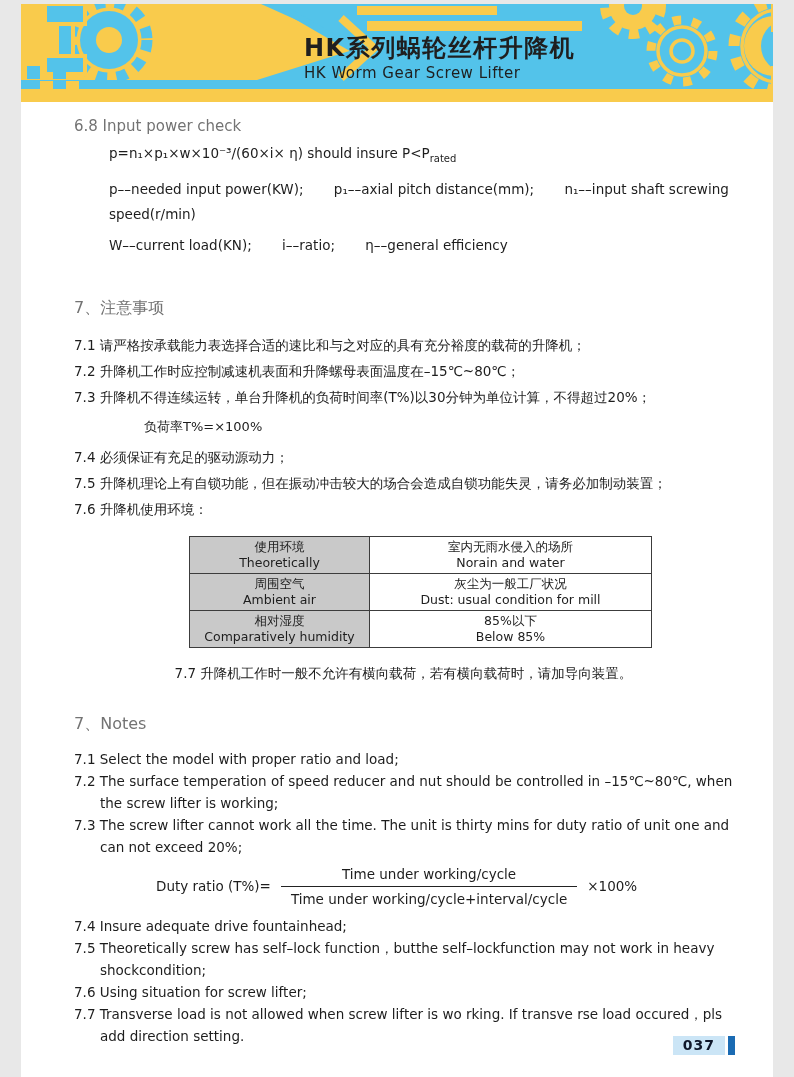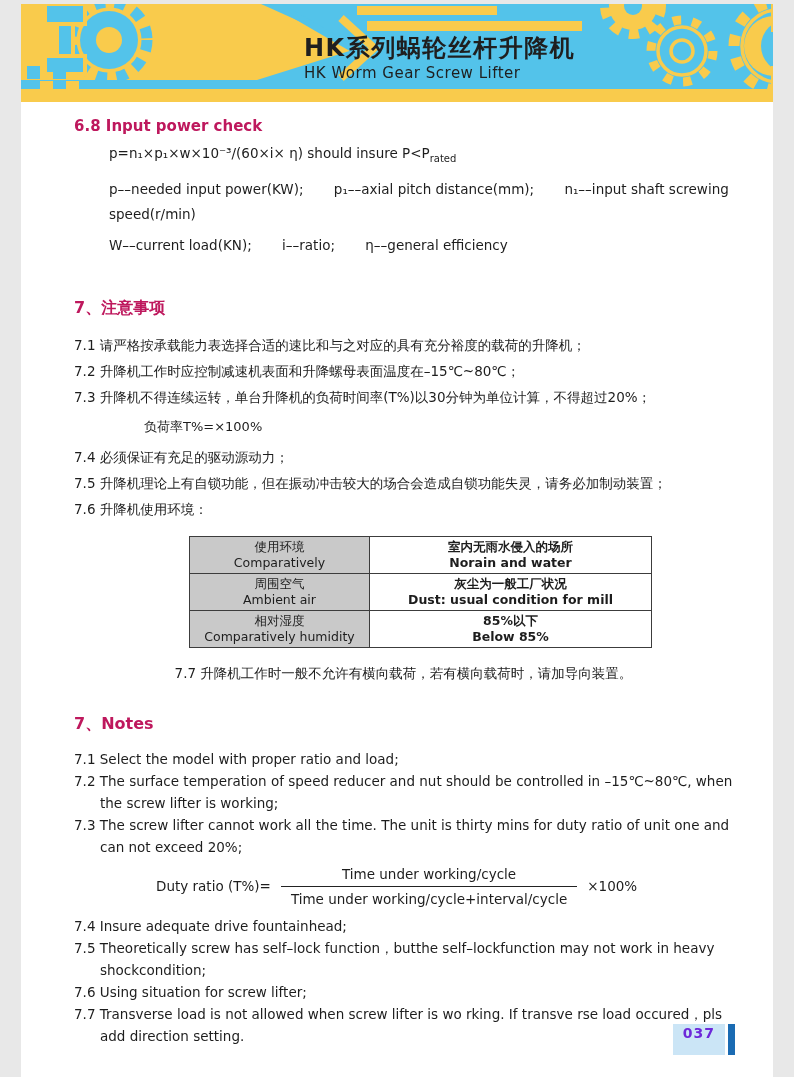--- a/index.html
+++ b/index.html
@@ -11,49 +11,49 @@
     color:#1d1d1d;
   }
   
   .header { position:relative; height:98px; background:#53C3EA; overflow:hidden; }
   .header-decor { position:absolute; inset:0; width:794px; height:98px; display:block; }
   .header-titles { position:absolute; left:283px; top:31px; line-height:1.15; }
   .header-title { font-size:24px; font-weight:bold; color:#1f1f1f; letter-spacing:1.5px; }
   .header-subtitle { font-size:15px; color:#1f1f1f; margin-top:2px; letter-spacing:0.5px; }
   
   .content { padding:15px 40px 0 53px; }
-  .sec-heading { font-size:15px; font-weight:bold; color:#be185d; }
+  .sec-heading { font-size:15px; font-weight:normal; color:#737373; }
   .sec-heading.big { font-size:16px; }
   .pc-line { margin:6px 0 0 35px; font-size:13.5px; line-height:25px; }
   .pc-line .part { margin-right:26px; }
   .pc-line .part:last-child { margin-right:0; }
   sub.rated { font-size:10px; }
   .zh-section { margin-top:40px; }
   .note { font-size:13.5px; line-height:26px; padding-left:26px; text-indent:-26px; }
   .note-en { font-size:13.5px; line-height:22px; padding-left:26px; text-indent:-26px; }
   .notes-list { margin-top:13px; }
   .formula { display:flex; align-items:center; margin:8px 0 8px 70px; font-size:13px; }
   .formula.en { margin-left:82px; font-size:13.5px; }
   .frac { display:inline-flex; flex-direction:column; align-items:center; margin:0 10px; }
   .frac .num { padding:0 10px 4px; }
   .frac .den { border-top:1.5px solid #222; padding:4px 10px 0; }
   .utable { border-collapse:collapse; margin:14px 0 12px 115px; }
   .utable td {
     border:1.5px solid #3c3c3c; height:37px; text-align:center;
     font-size:12.5px; line-height:16px; vertical-align:middle;
   }
   .utable td.lbl { background:#C9C9C9; width:180px; }
-  .utable td.val { width:282px; background:#fff;font-weight:bold; }
+  .utable td.val { width:282px; background:#fff; }
   .after-table { margin-top:12px;text-align:center; }
   .en-section { margin-top:28px; }
   
   .footer { position:absolute; right:38px; bottom:26px; display:flex; align-items:stretch; }
   .page-num {
-    background:#CBE5F6; color:#6d28d9; font-weight:bold; font-size:14px;
-    padding:1px 10px 14px; letter-spacing:1px;
+    background:#CBE5F6; color:#0f172a; font-weight:bold; font-size:14px;
+    padding:1px 10px 2px; letter-spacing:1px;
   }
   .page-num-bar { width:7px; background:#1A6BB3; margin-left:3px; }
 </style>
 </head>
 <body>
 
 <div class="page">
 
   <div class="header">
     <svg class="header-decor" viewBox="0 0 794 98">
@@ -145,21 +145,21 @@
 
         <div class="note">7.4 必须保证有充足的驱动源动力；</div>
         <div class="note">7.5 升降机理论上有自锁功能，但在振动冲击较大的场合会造成自锁功能失灵，请务必加制动装置；</div>
         <div class="note">7.6 升降机使用环境：</div>
 
         <table class="utable">
           <tbody>
             <tr>
               <td class="lbl">
                 <div>使用环境</div>
-                <div>Comparatively</div>
+                <div>Theoretically</div>
               </td>
               <td class="val">
                 <div>室内无雨水侵入的场所</div>
                 <div>Norain and water</div>
               </td>
             </tr>
             <tr>
               <td class="lbl">
                 <div>周围空气</div>
                 <div>Ambient air</div>

